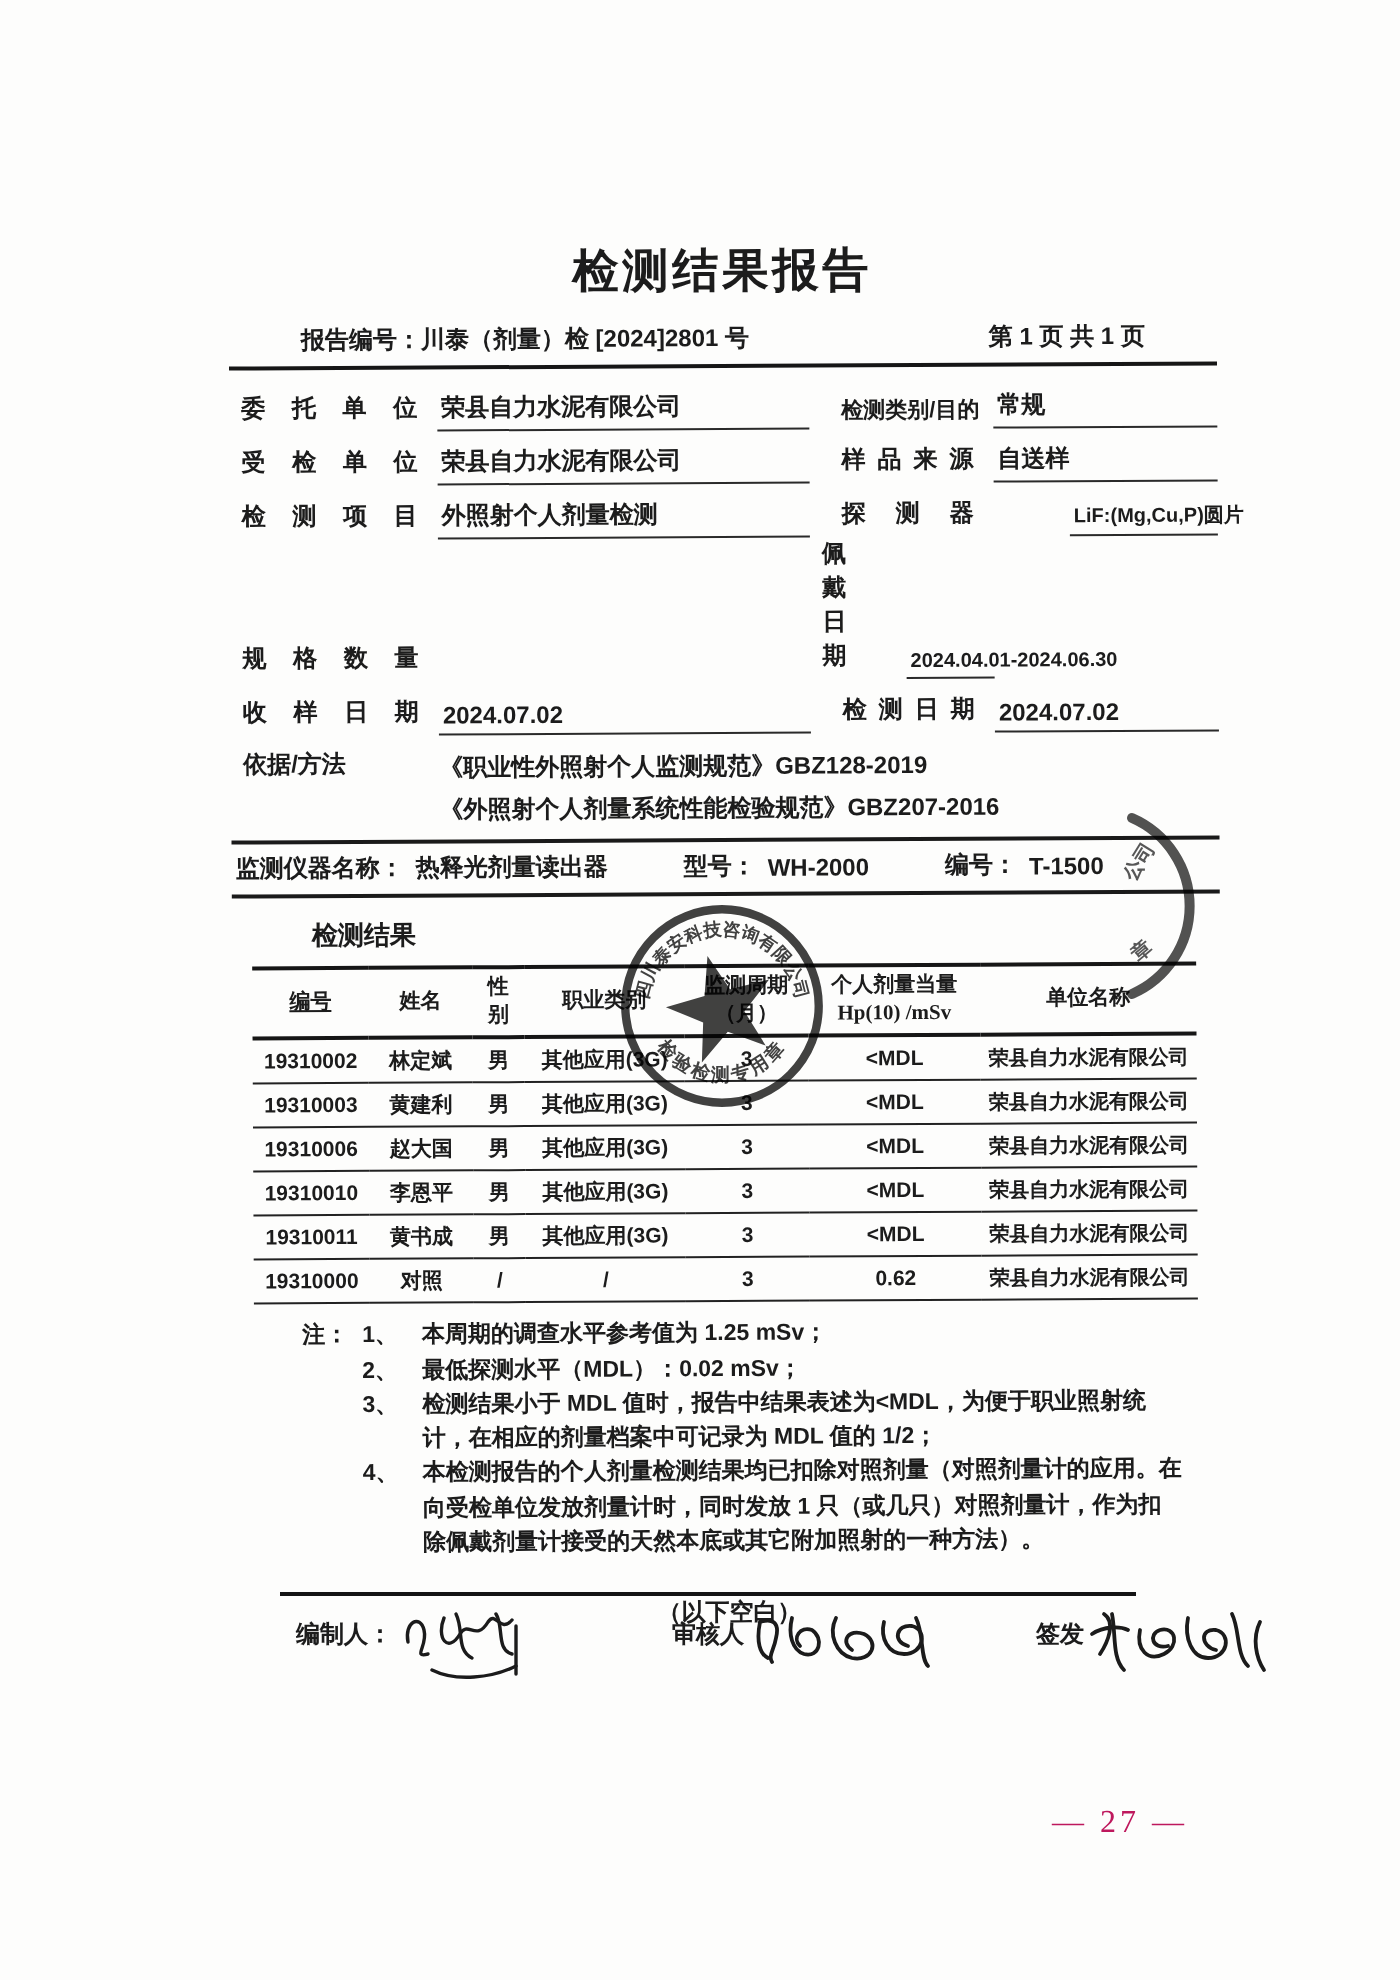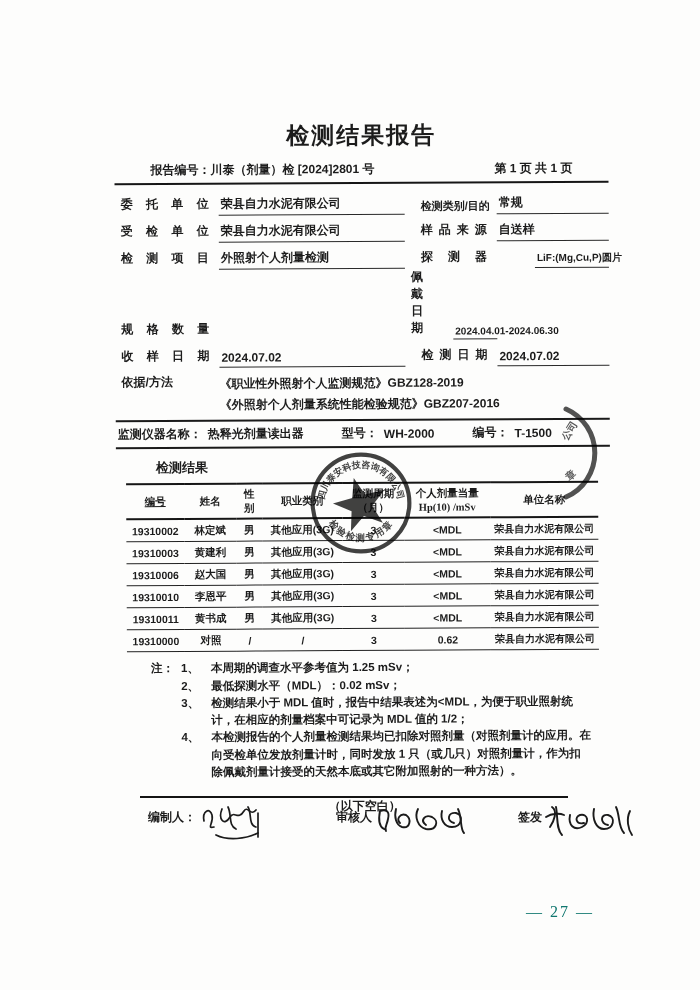--- a/index.html
+++ b/index.html
@@ -43,21 +43,21 @@
   .note-item .txt { flex:1; }
   .blank-note { text-align:center; font-weight:700; font-size:12px; margin-top:18px; }
 
   
   .sig-block { position:absolute; left:140px; top:786px; width:428px; border-top:2.2px solid #141414; padding-top:5px; display:flex; align-items:flex-start;margin-top:10px; }
   .sig-group { display:flex; align-items:flex-start; }
   .sig-label { font-weight:700; font-size:12px; padding-top:6px; white-space:nowrap; }
   .sig-ink { margin:-2px 0 0 2px; }
   .g1{ margin-left:8px; } .g2{ margin-left:52px; } .g3{ margin-left:48px; }
 
-  .page-num { position:absolute; left:526px; top:903px; font-family:"Liberation Serif", serif; font-size:16px; letter-spacing:2px; color:#0f766e; }
+  .page-num { position:absolute; left:526px; top:903px; font-family:"Liberation Serif", serif; font-size:16px; letter-spacing:2px; color:#be185d; }
 
   
   .stamp-main { position:absolute; left:309px; top:451px; width:104px; height:104px; opacity:.88; mix-blend-mode:multiply; }
   .stamp-edge { position:absolute; left:541px; top:397px; width:70px; height:112px; opacity:.82; mix-blend-mode:multiply; }
   svg text { font-family:"Liberation Sans", sans-serif; }
 </style>
 </head>
 <body>
 
 <div class="page">

